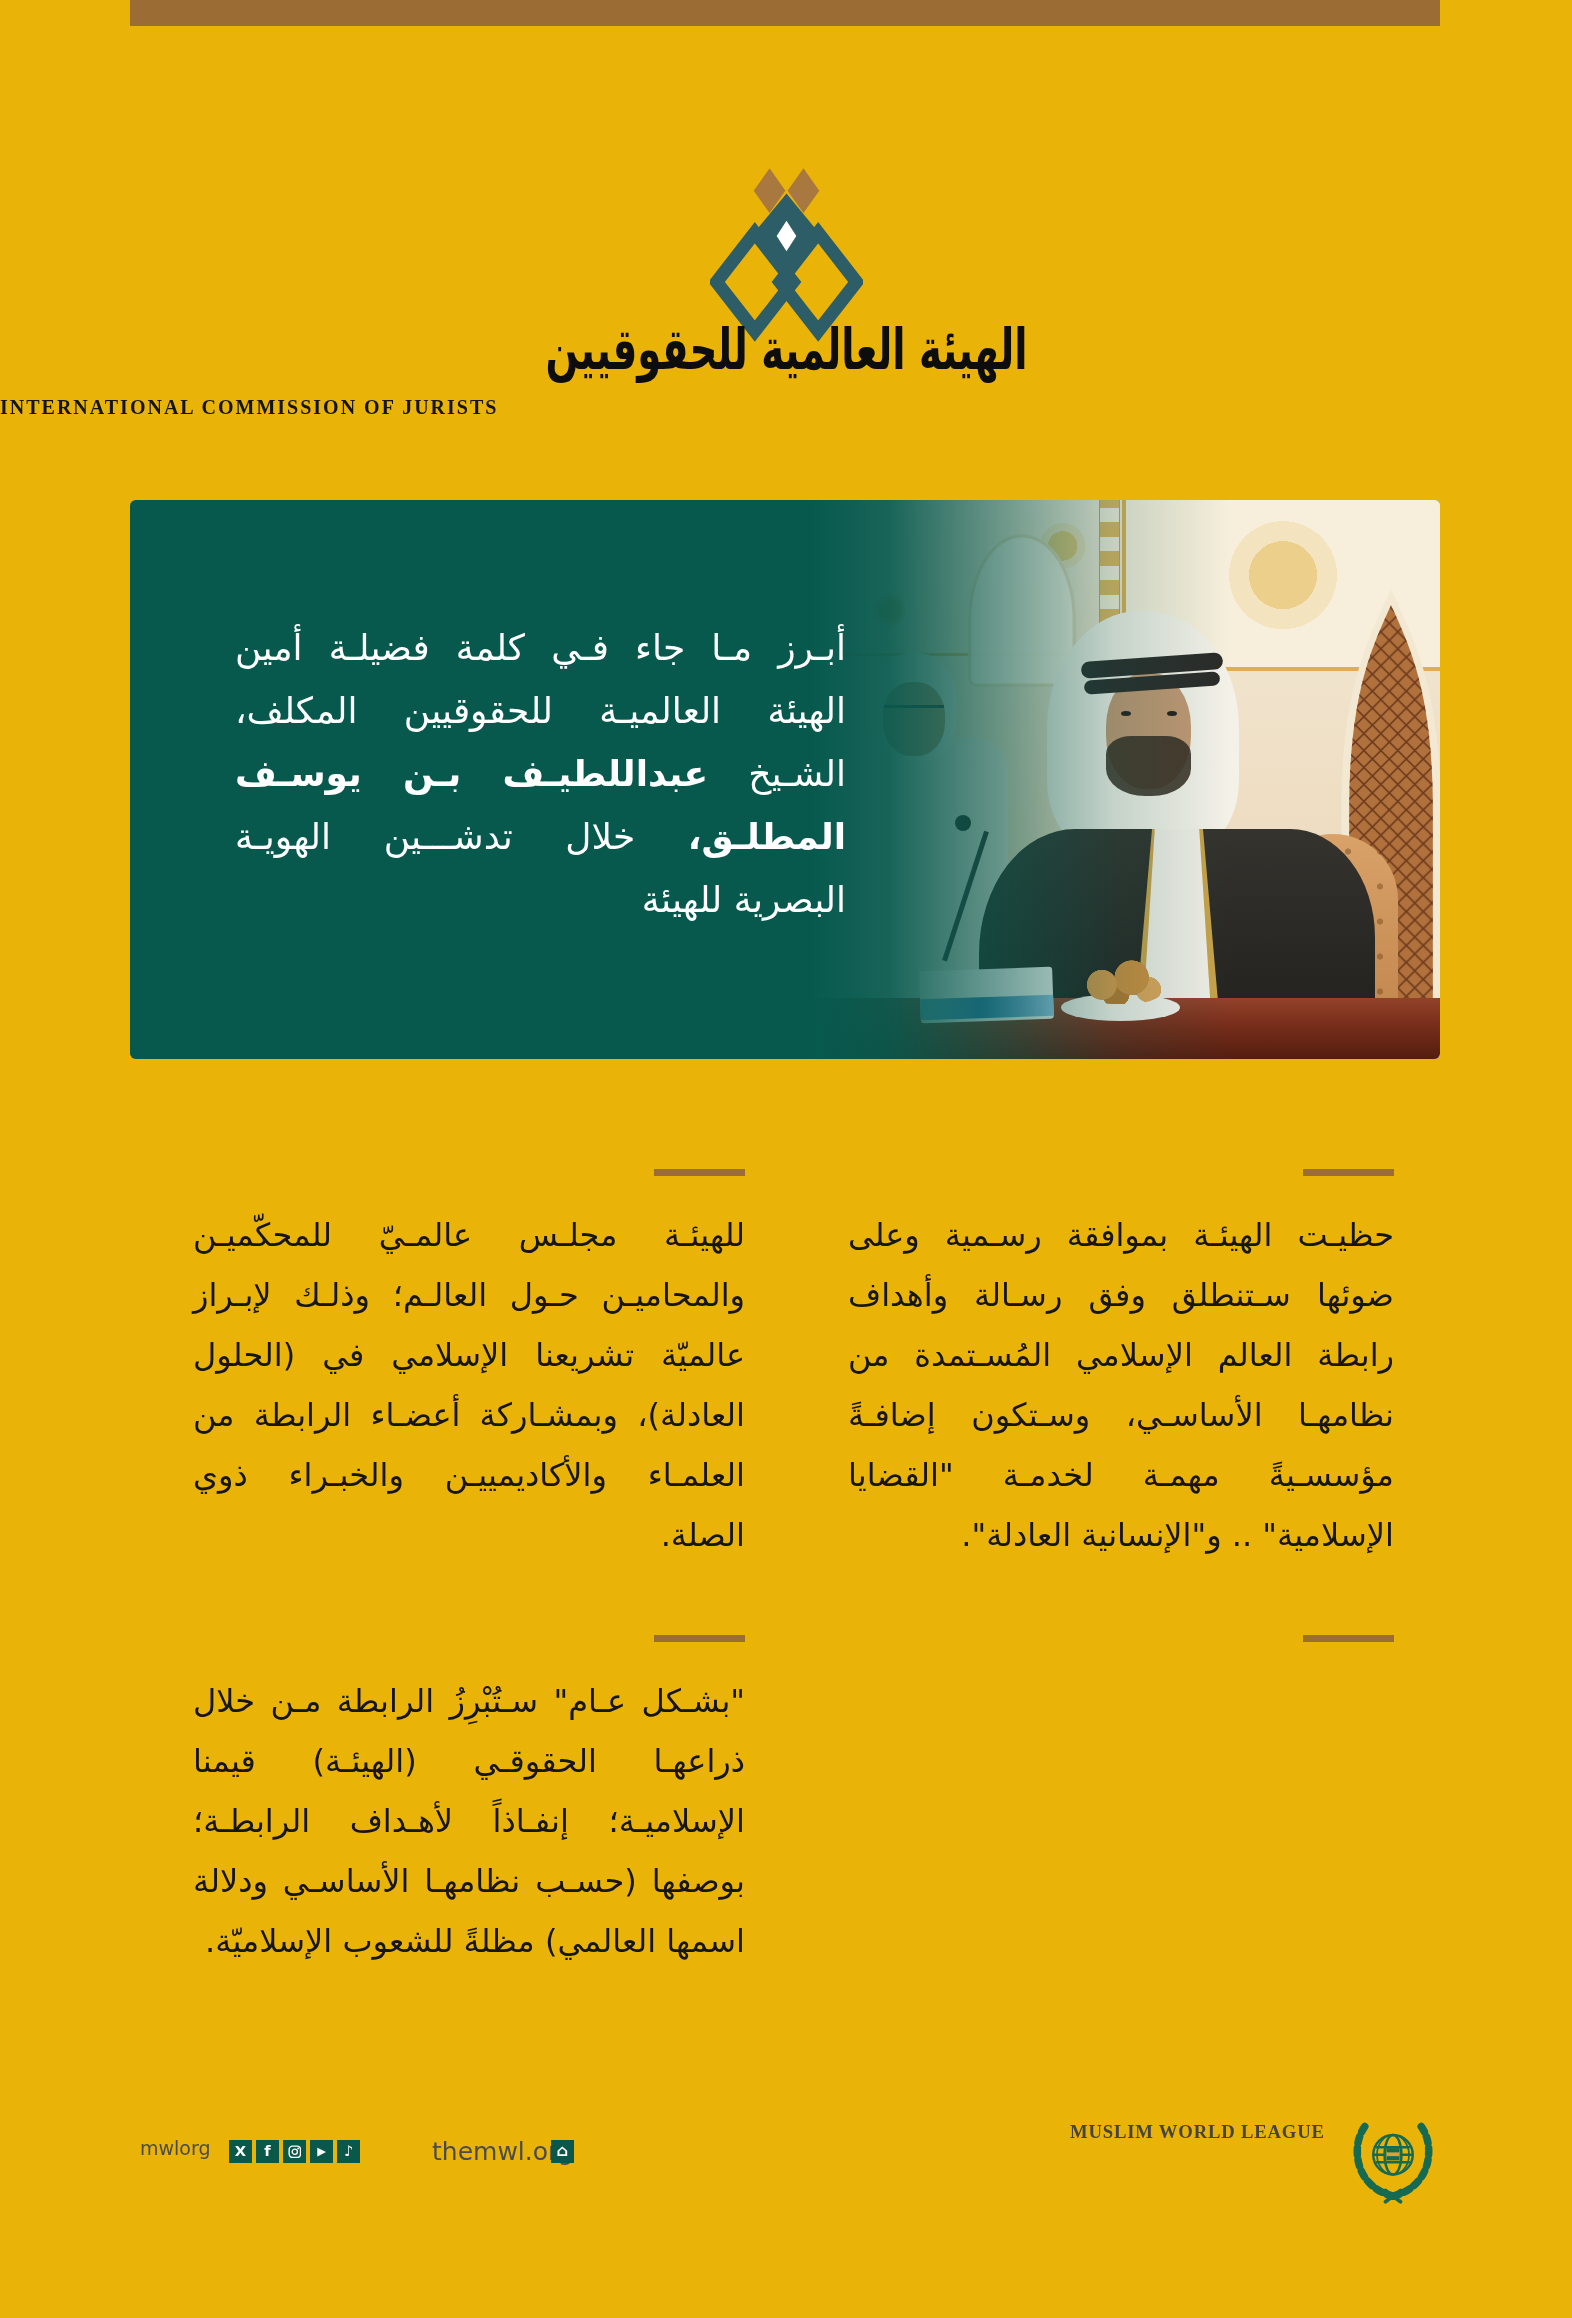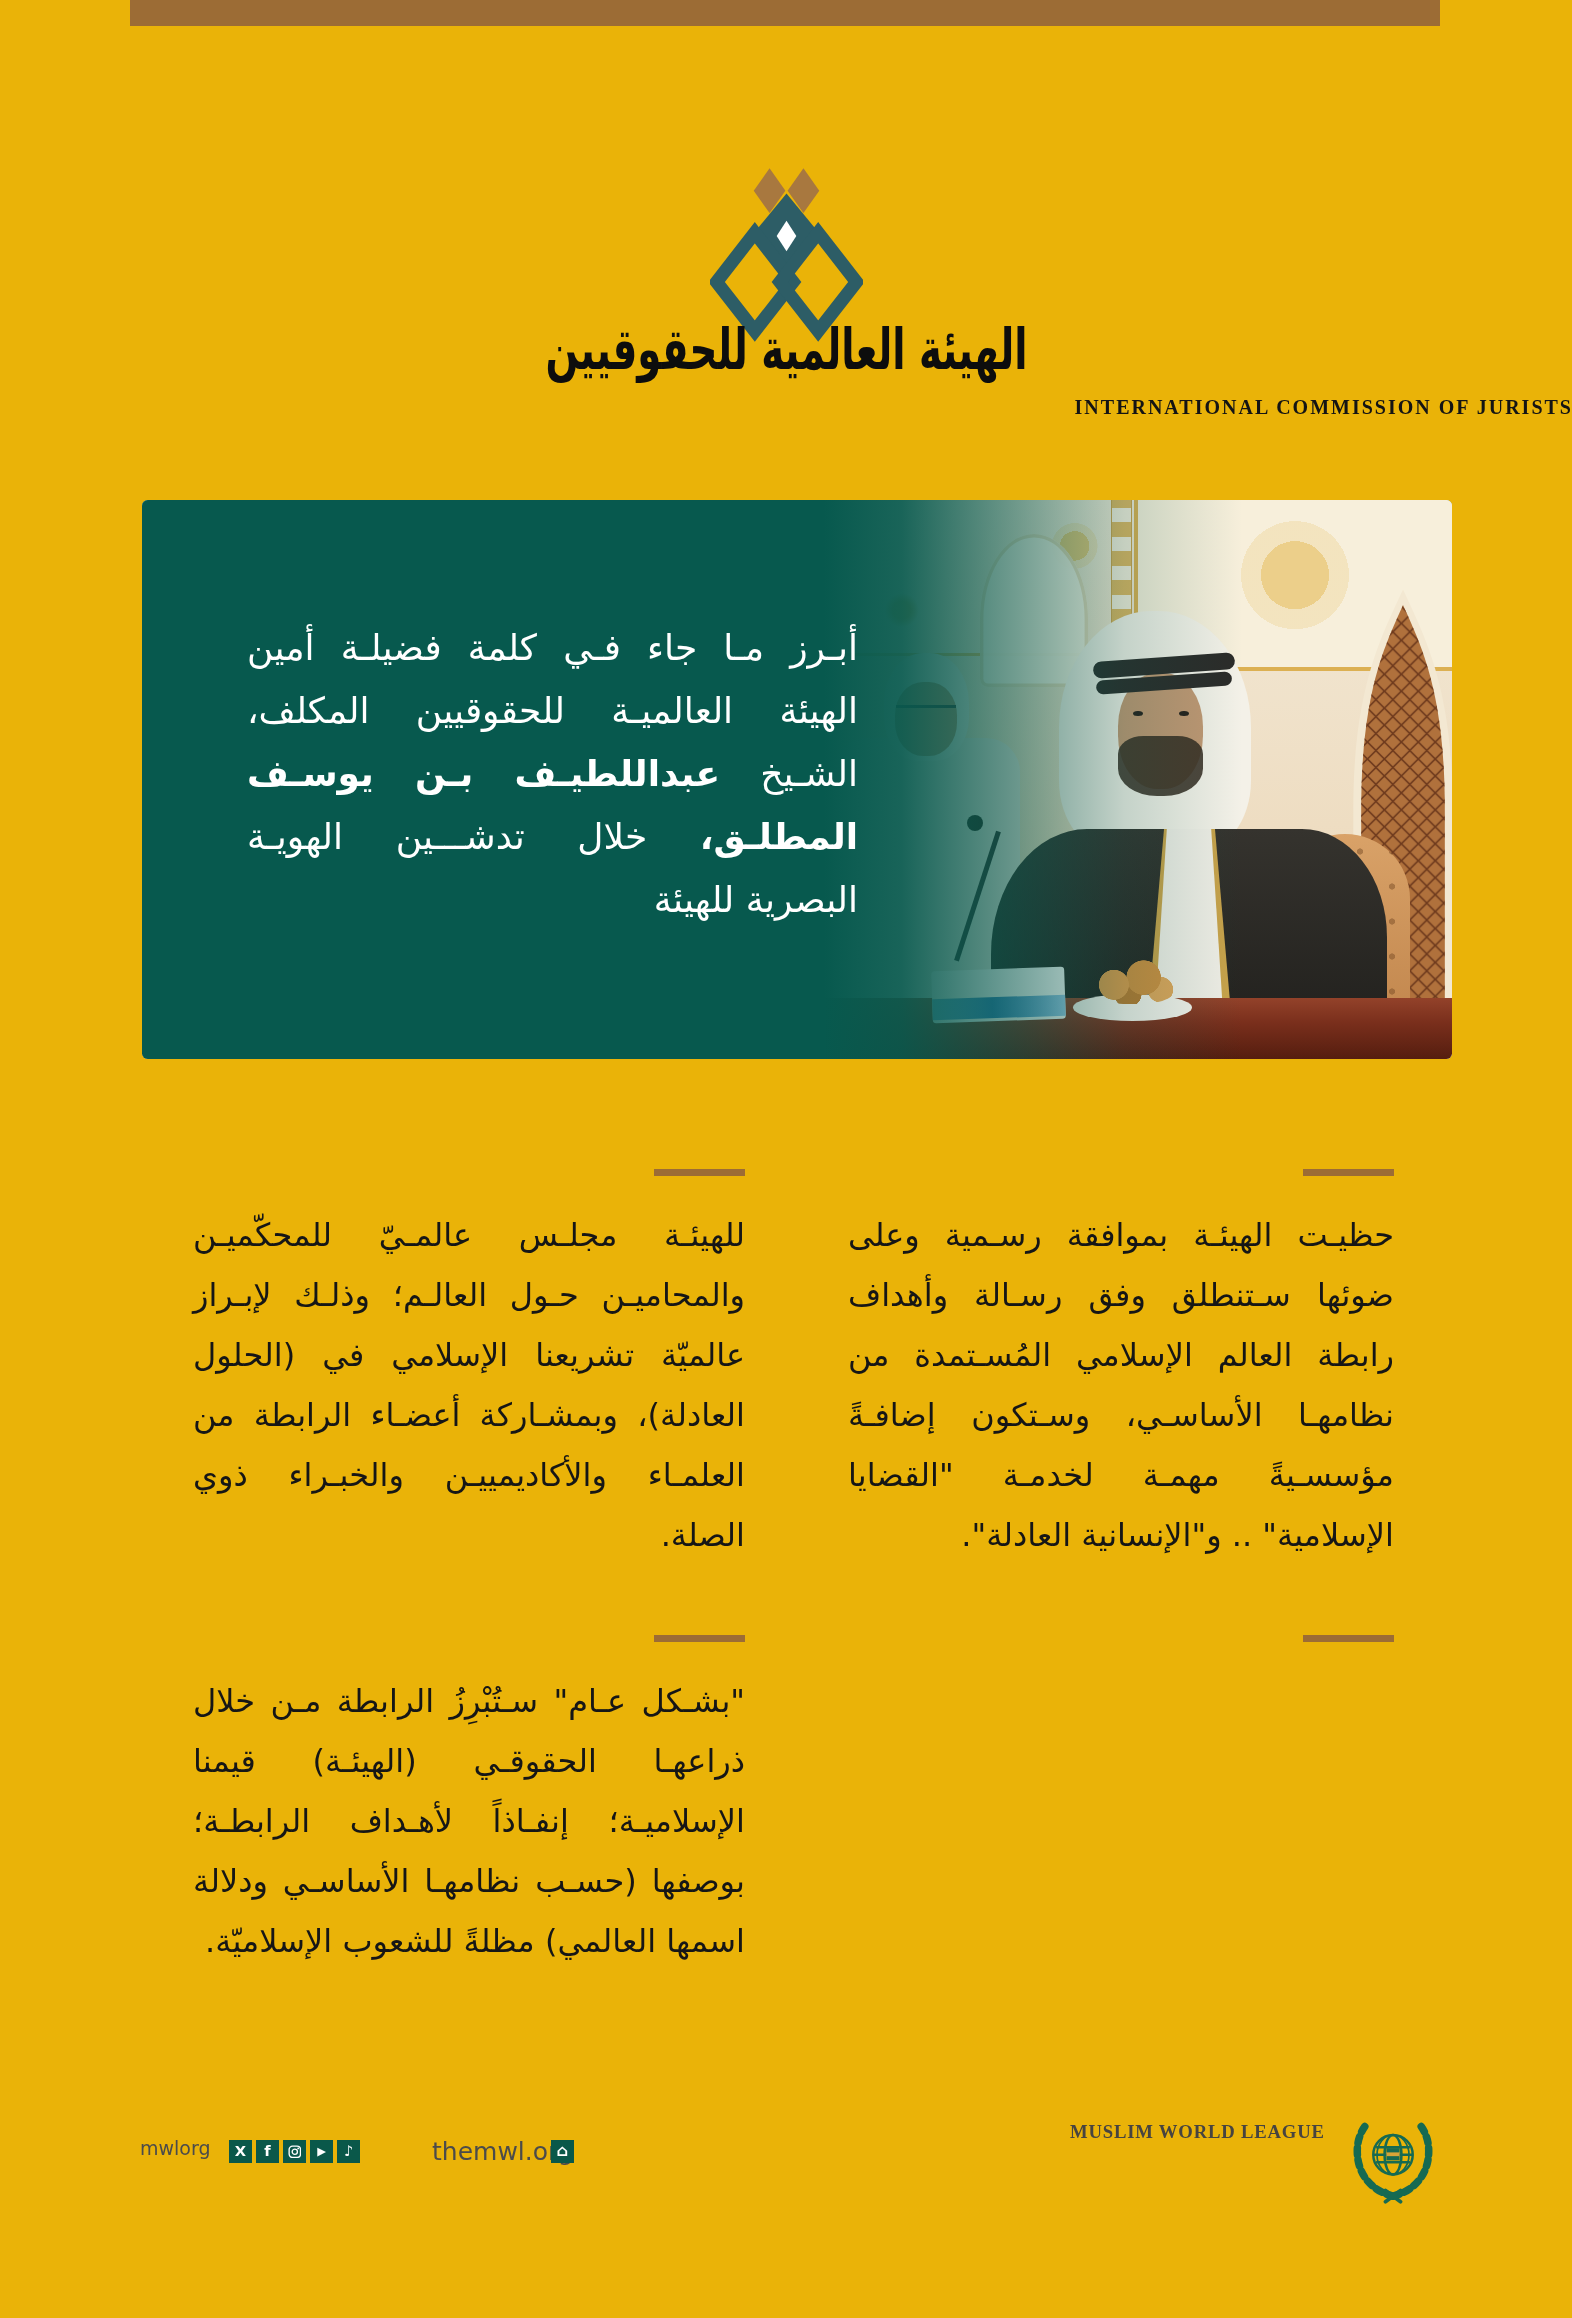--- a/index.html
+++ b/index.html
@@ -7,26 +7,26 @@
         font-family:"DejaVu Sans",sans-serif;}
 
   
   .top-bar{position:absolute;left:130px;top:0;width:1310px;height:26px;background:#9c6c35;}
 
   
   .icj-mark{position:absolute;left:710px;top:165px;width:153px;height:177px;}
   .icj-ar{position:absolute;left:0;top:310px;width:100%;text-align:center;
           font-size:57px;font-weight:700;color:#0d0d0d;direction:rtl;line-height:79px;
           transform:scaleX(.68);transform-origin:center;}
-  .icj-en{position:absolute;left:0;top:396px;width:100%;text-align:right;
+  .icj-en{position:absolute;left:0;top:396px;width:100%;text-align:left;
           font-family:"Liberation Serif",serif;font-weight:700;font-size:20px;
           letter-spacing:2px;color:#141414;}
 
   
-  .hero{position:absolute;left:142px;top:500px;width:1310px;height:559px;border-radius:5.7px;
+  .hero{position:absolute;left:130px;top:500px;width:1310px;height:559px;border-radius:5.7px;
         overflow:hidden;background:#07594e;}
   .photo{position:absolute;inset:0;background:linear-gradient(180deg,#f3ead8 0%,#eeddc2 58%,#e7d2b2 100%);}
   .orn-band{position:absolute;left:40%;right:0;top:0;height:153px;opacity:.85;
     background:
       radial-gradient(circle at 10% 45%, #e7c36b 0 12.5px, rgba(231,195,107,.35) 12.5px 19px, transparent 20px),
       radial-gradient(circle at 30% 72%, #ddae4e 0 9px, transparent 17px),
       radial-gradient(circle at 52% 30%, #e7c36b 0 14.7px, rgba(231,195,107,.3) 14.7px 22.6px, transparent 23px),
       radial-gradient(circle at 72% 62%, #d9a843 0 10.2px, transparent 19px),
       radial-gradient(circle at 90% 36%, #e7c36b 0 12.5px, transparent 20.4px);
     border-bottom:3.4px solid #dfb254;}

